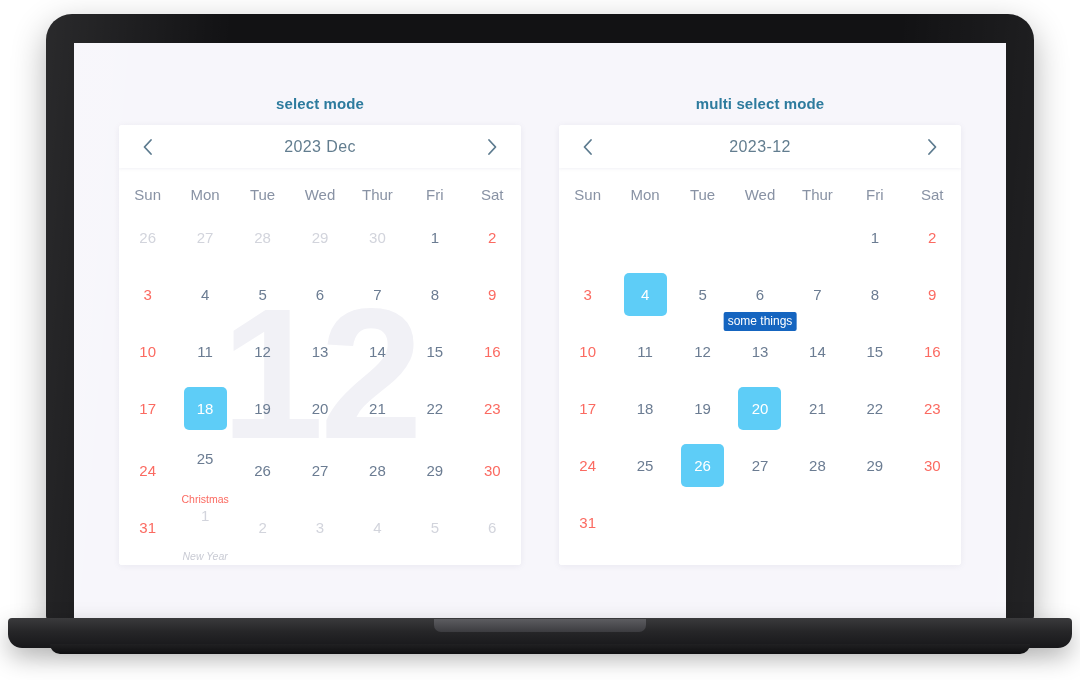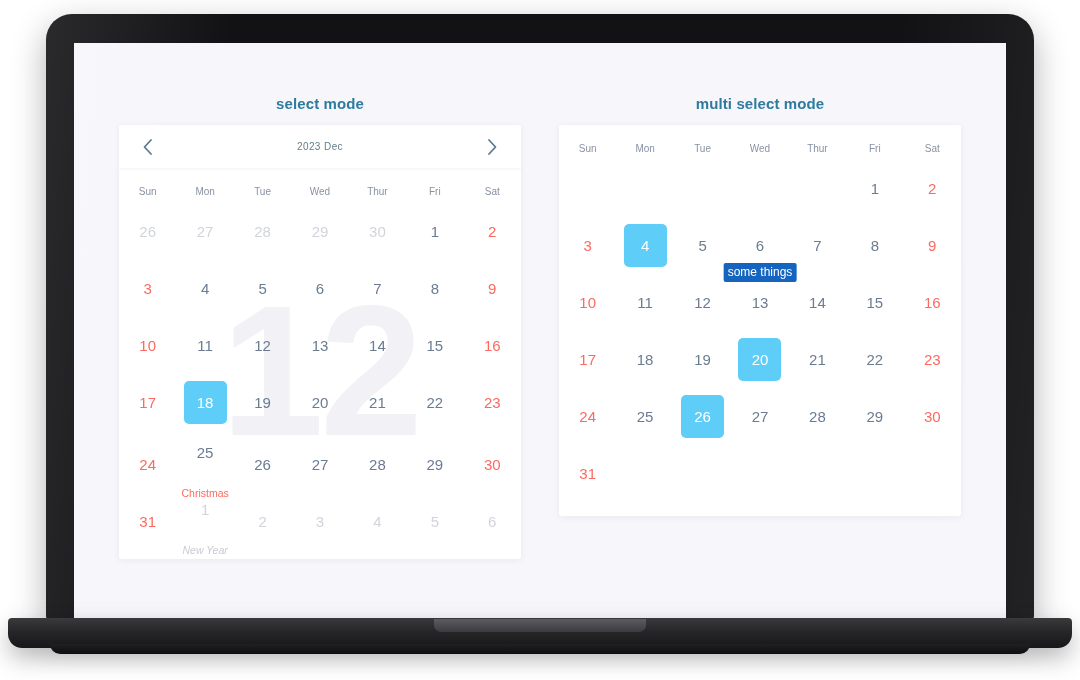--- a/index.html
+++ b/index.html
@@ -133,21 +133,21 @@
     height: 26px;
     display: flex;
     align-items: center;
     justify-content: center;
     color: #5d7b8f;
     cursor: pointer;
     user-select: none;
   }
   .nav-arrow svg { display:block; }
   .cal-header-title {
-    font-size: 10px;
+    font-size: 16px;
     color: #627d8f;
     letter-spacing: 0.4px;
   }
 
   .cal-body {
     position: relative;
     padding: 8px 0 14px 0;
     background: #ffffff;
   }
 
@@ -168,21 +168,21 @@
 
   .weekdays, .week-row {
     display: grid;
     grid-template-columns: repeat(7, 1fr);
     position: relative;
     z-index: 2;
   }
 
   .weekday {
     text-align: center;
-    font-size: 10px;
+    font-size: 15px;
     color: #8892a4;
     padding: 10px 0 6px 0;
   }
 
   .week-row { height: 57px; }
 
   .day-cell {
     position: relative;
     display: flex;
     flex-direction: column;
@@ -491,20 +491,33 @@
                       <div class="day-num">6</div>
                     </div>
                   </div>
                 </div>
               </div>
             </div>
           </div>
           <div class="cal-col">
             <div class="cal-title">multi select mode</div>
             <div class="cal-card">
+              <div class="cal-header">
+                <div class="nav-arrow">
+                  <svg width="12" height="18" viewBox="0 0 12 18">
+                    <polyline points="9,2 2.5,9 9,16" fill="none" stroke="currentColor" stroke-width="1.8" stroke-linecap="round" stroke-linejoin="round"></polyline>
+                  </svg>
+                </div>
+                <div class="cal-header-title">2023-12</div>
+                <div class="nav-arrow">
+                  <svg width="12" height="18" viewBox="0 0 12 18">
+                    <polyline points="3,2 9.5,9 3,16" fill="none" stroke="currentColor" stroke-width="1.8" stroke-linecap="round" stroke-linejoin="round"></polyline>
+                  </svg>
+                </div>
+              </div>
               <div class="cal-body">
                 <div class="weekdays">
                   <div class="weekday">Sun</div>
                   <div class="weekday">Mon</div>
                   <div class="weekday">Tue</div>
                   <div class="weekday">Wed</div>
                   <div class="weekday">Thur</div>
                   <div class="weekday">Fri</div>
                   <div class="weekday">Sat</div>
                 </div>

